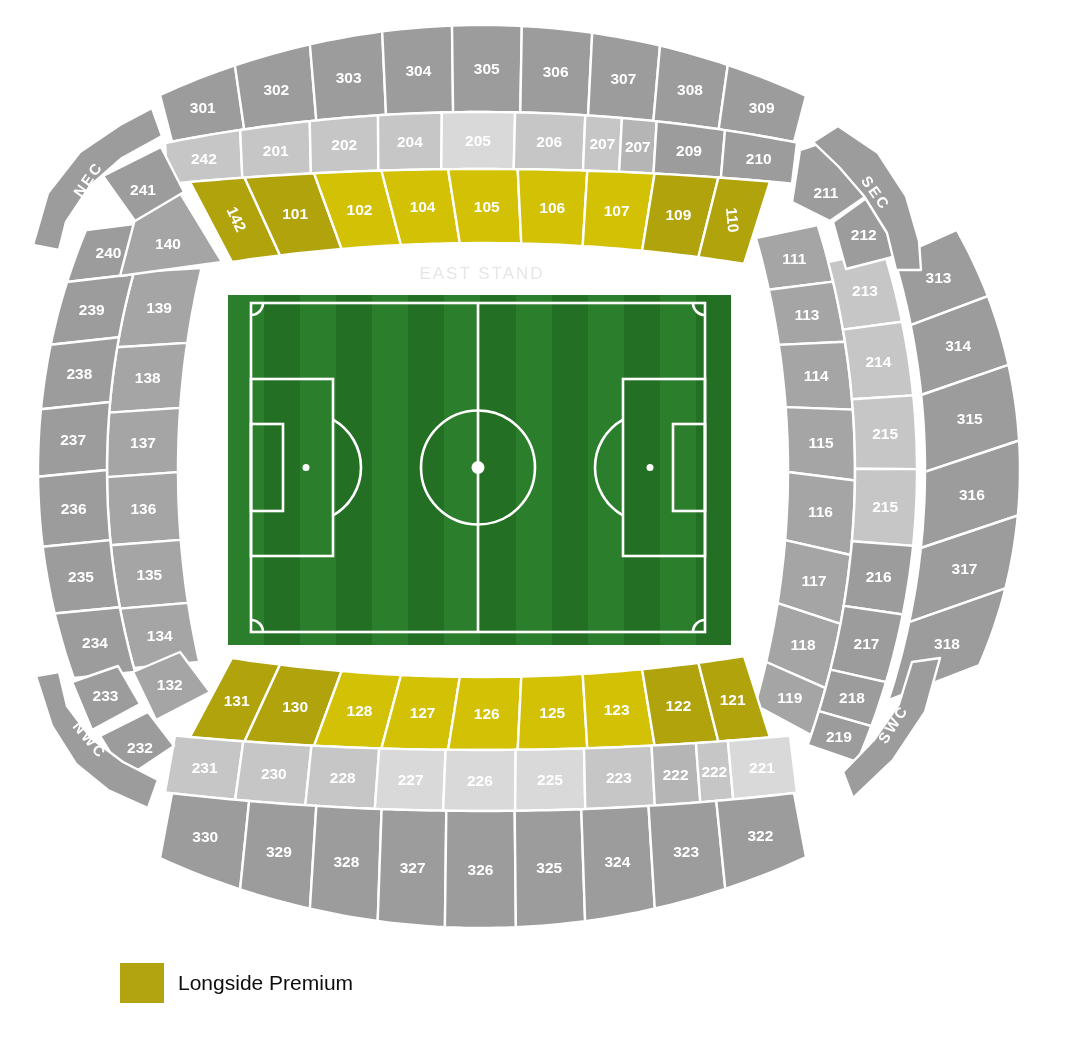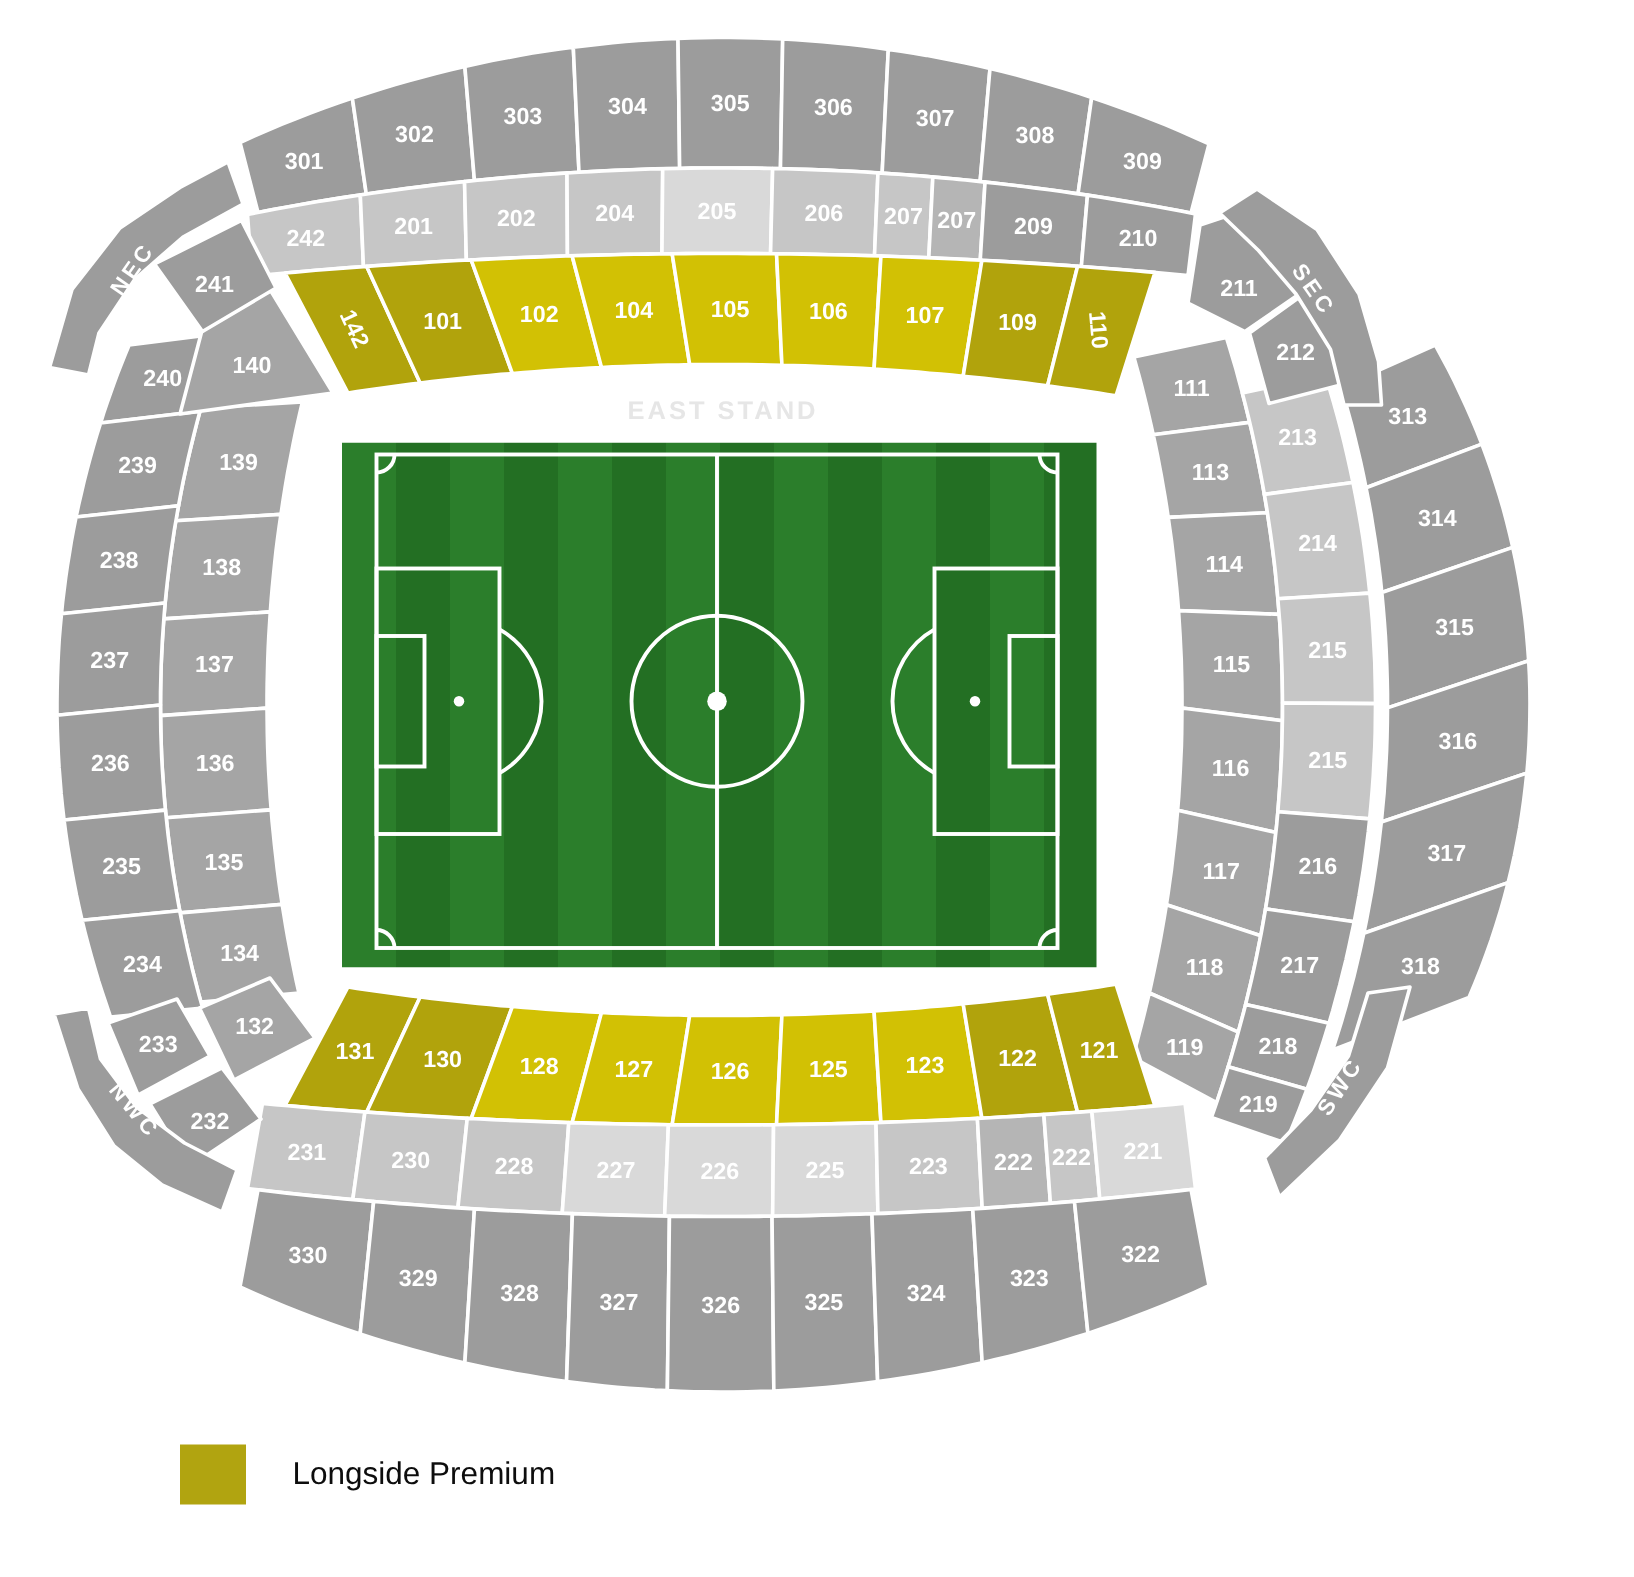--- a/index.html
+++ b/index.html
@@ -1,24 +1,24 @@
 <!DOCTYPE html>
 <html><head>
 <meta charset="utf-8">
 <style>
   html,body{margin:0;padding:0;background:#fff;}
   body{font-family:"Liberation Sans",sans-serif;}
   .stage{position:relative;width:1089px;height:1051px;background:#fff;overflow:hidden;}
   .stage svg{position:absolute;left:0;top:0;}
   .sec-label{font-family:"Liberation Sans",sans-serif;font-weight:bold;fill:#ffffff;}
   .stand-label{position:absolute;left:372px;top:264px;width:220px;text-align:center;
-    font-size:17px;font-weight:bold;letter-spacing:2px;color:#e6e6e6;}
+    font-size:17px;font-weight:normal;letter-spacing:2px;color:#e6e6e6;}
   .legend{position:absolute;left:120px;top:963px;display:flex;align-items:center;}
   .legend .swatch{width:44px;height:40px;display:block;}
-  .legend .lbl{font-size:21px;color:#0d0d0d;margin-left:31px;}
+  .legend .lbl{font-size:21px;color:#0d0d0d;margin-left:14px;}
 </style>
 </head>
 <body>
 
 <div class="stage">
   <svg id="map" width="1089" height="1051" viewBox="0 0 1089 1051">
       <path d="M160.0 95.0L169.4 90.8L178.7 86.7L188.1 82.8L197.5 79.0L206.8 75.4L216.2 71.9L225.6 68.6L234.9 65.4L244.2 129.4L235.1 130.7L226.1 132.1L217.1 133.6L208.1 135.1L199.1 136.7L190.0 138.3L181.0 139.9L172.0 141.6Z" fill="#9c9c9c" stroke="#ffffff" stroke-width="2.4" stroke-linejoin="round"></path>
       <text class="sec-label" font-size="15.5" text-anchor="middle" dy="0.36em" x="202.772" y="107.07065186494447">301</text>
       <path d="M234.9 65.4L244.3 62.3L253.7 59.4L263.0 56.5L272.4 53.8L281.8 51.3L291.1 48.8L300.5 46.5L309.9 44.3L316.3 120.4L307.3 121.4L298.3 122.4L289.2 123.4L280.2 124.5L271.2 125.6L262.2 126.8L253.2 128.1L244.2 129.4Z" fill="#9c9c9c" stroke="#ffffff" stroke-width="2.4" stroke-linejoin="round"></path>
       <text class="sec-label" font-size="15.5" text-anchor="middle" dy="0.36em" x="276.31600000000003" y="89.16595448029892">302</text>

